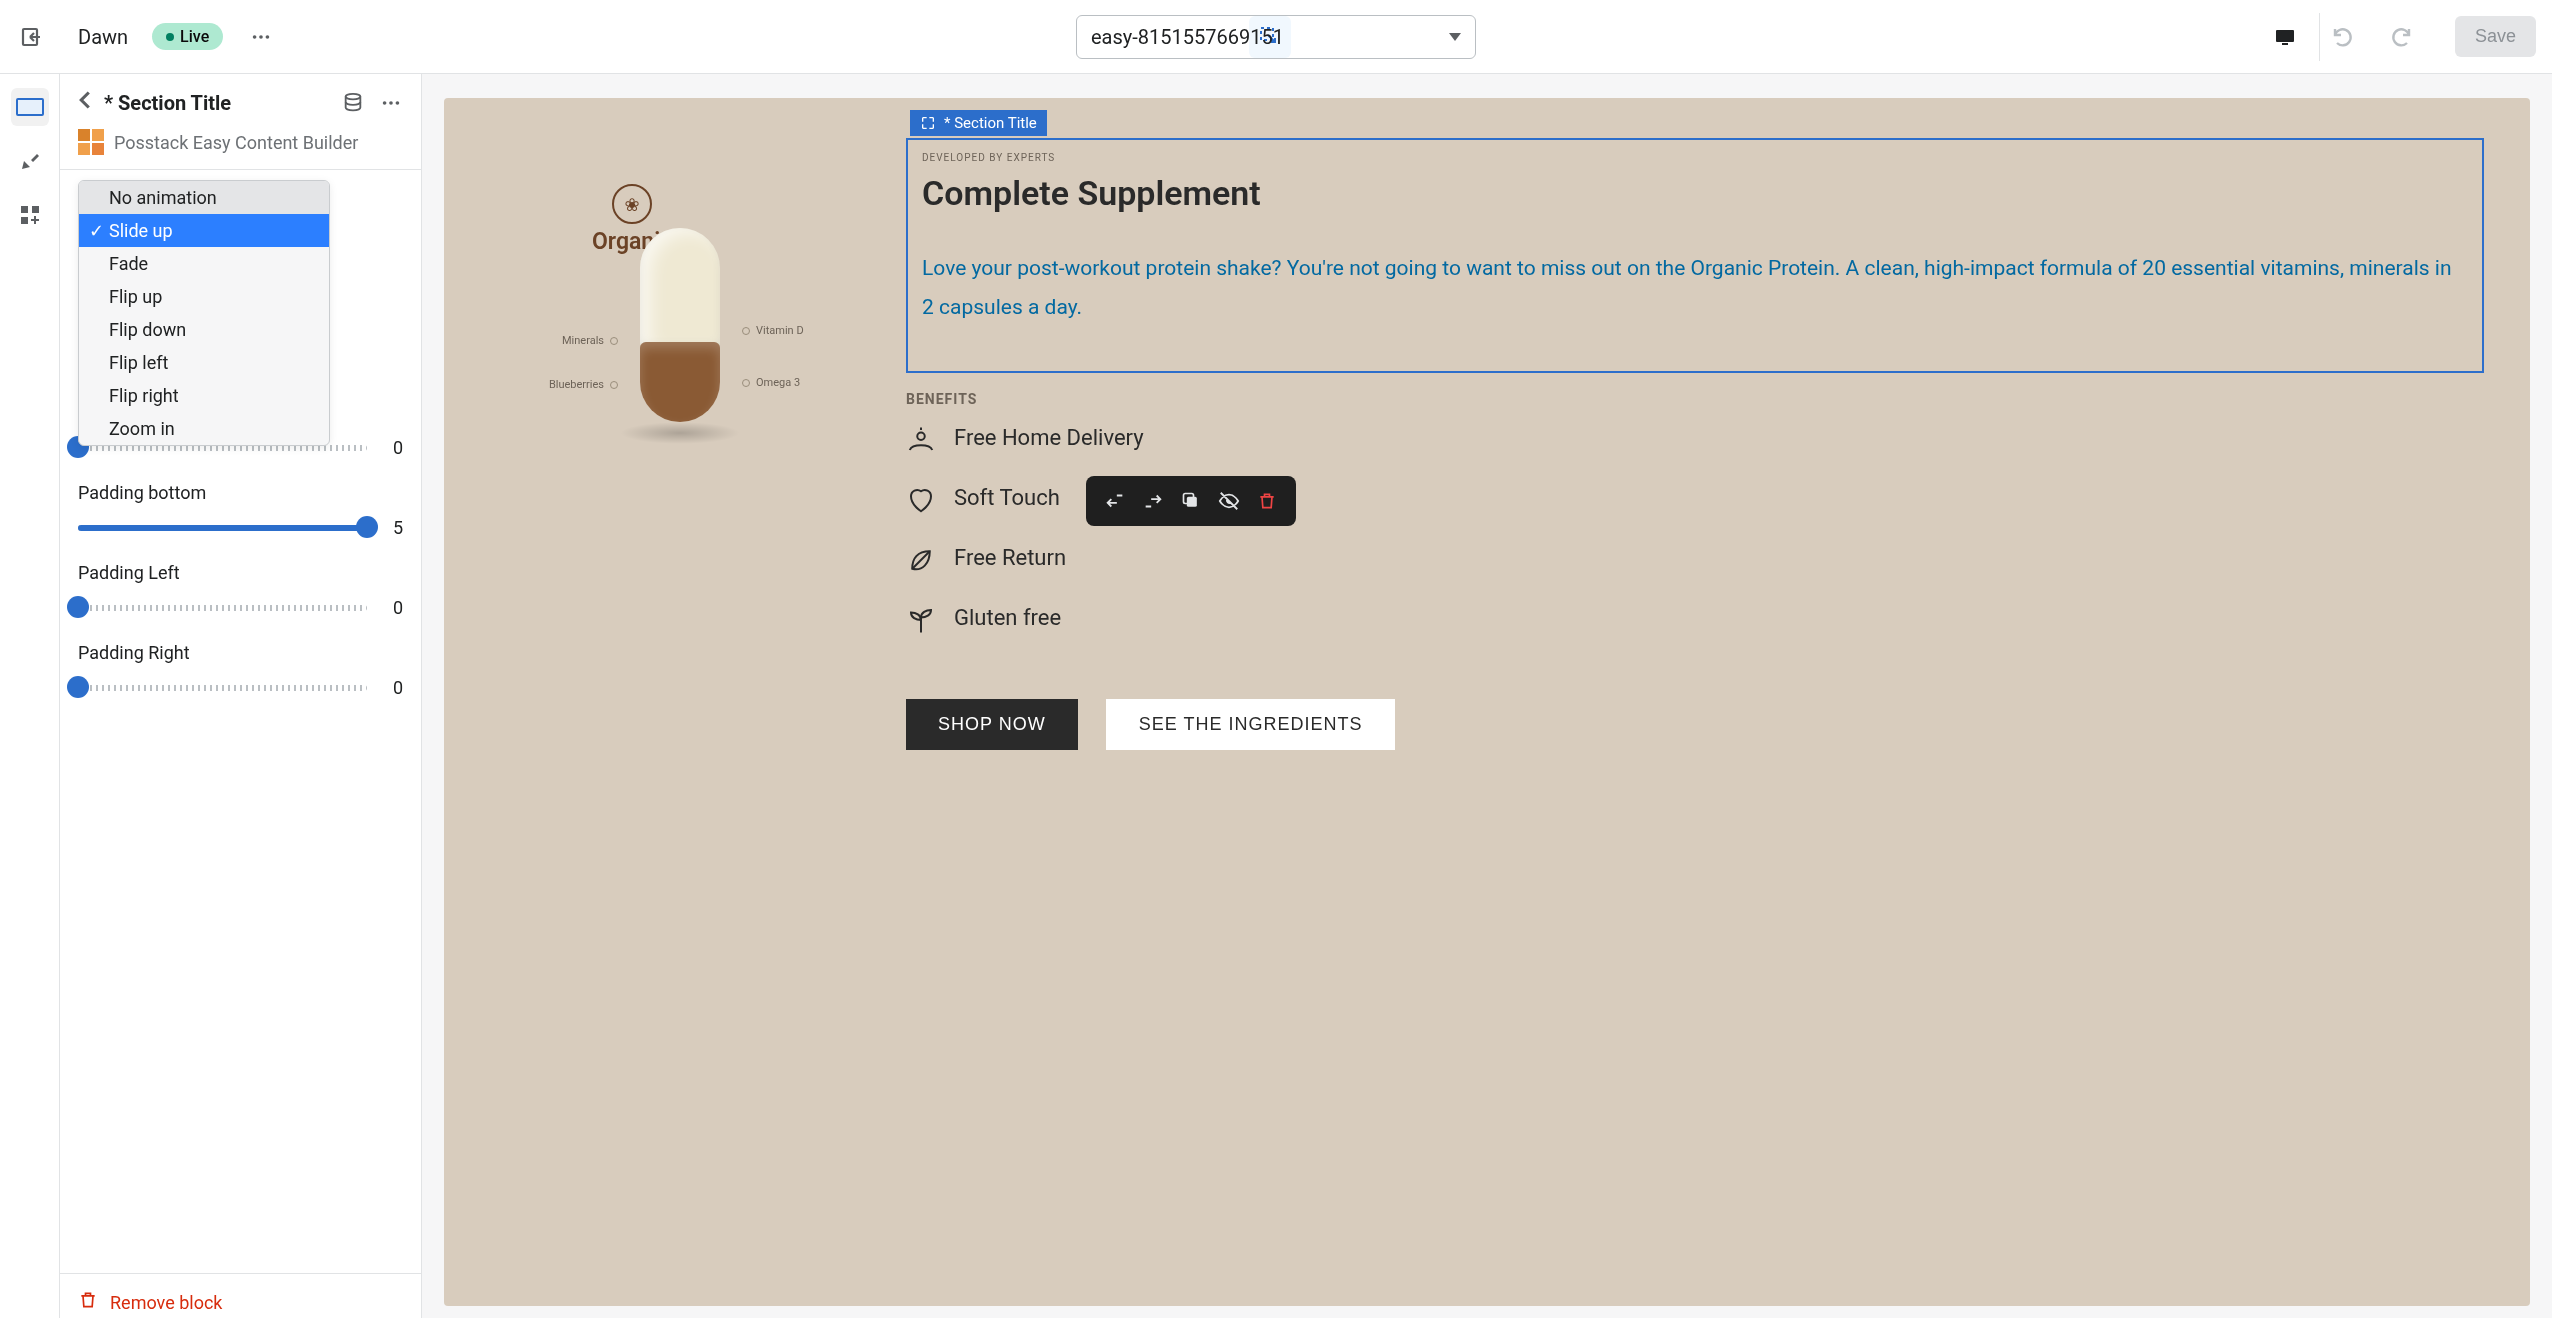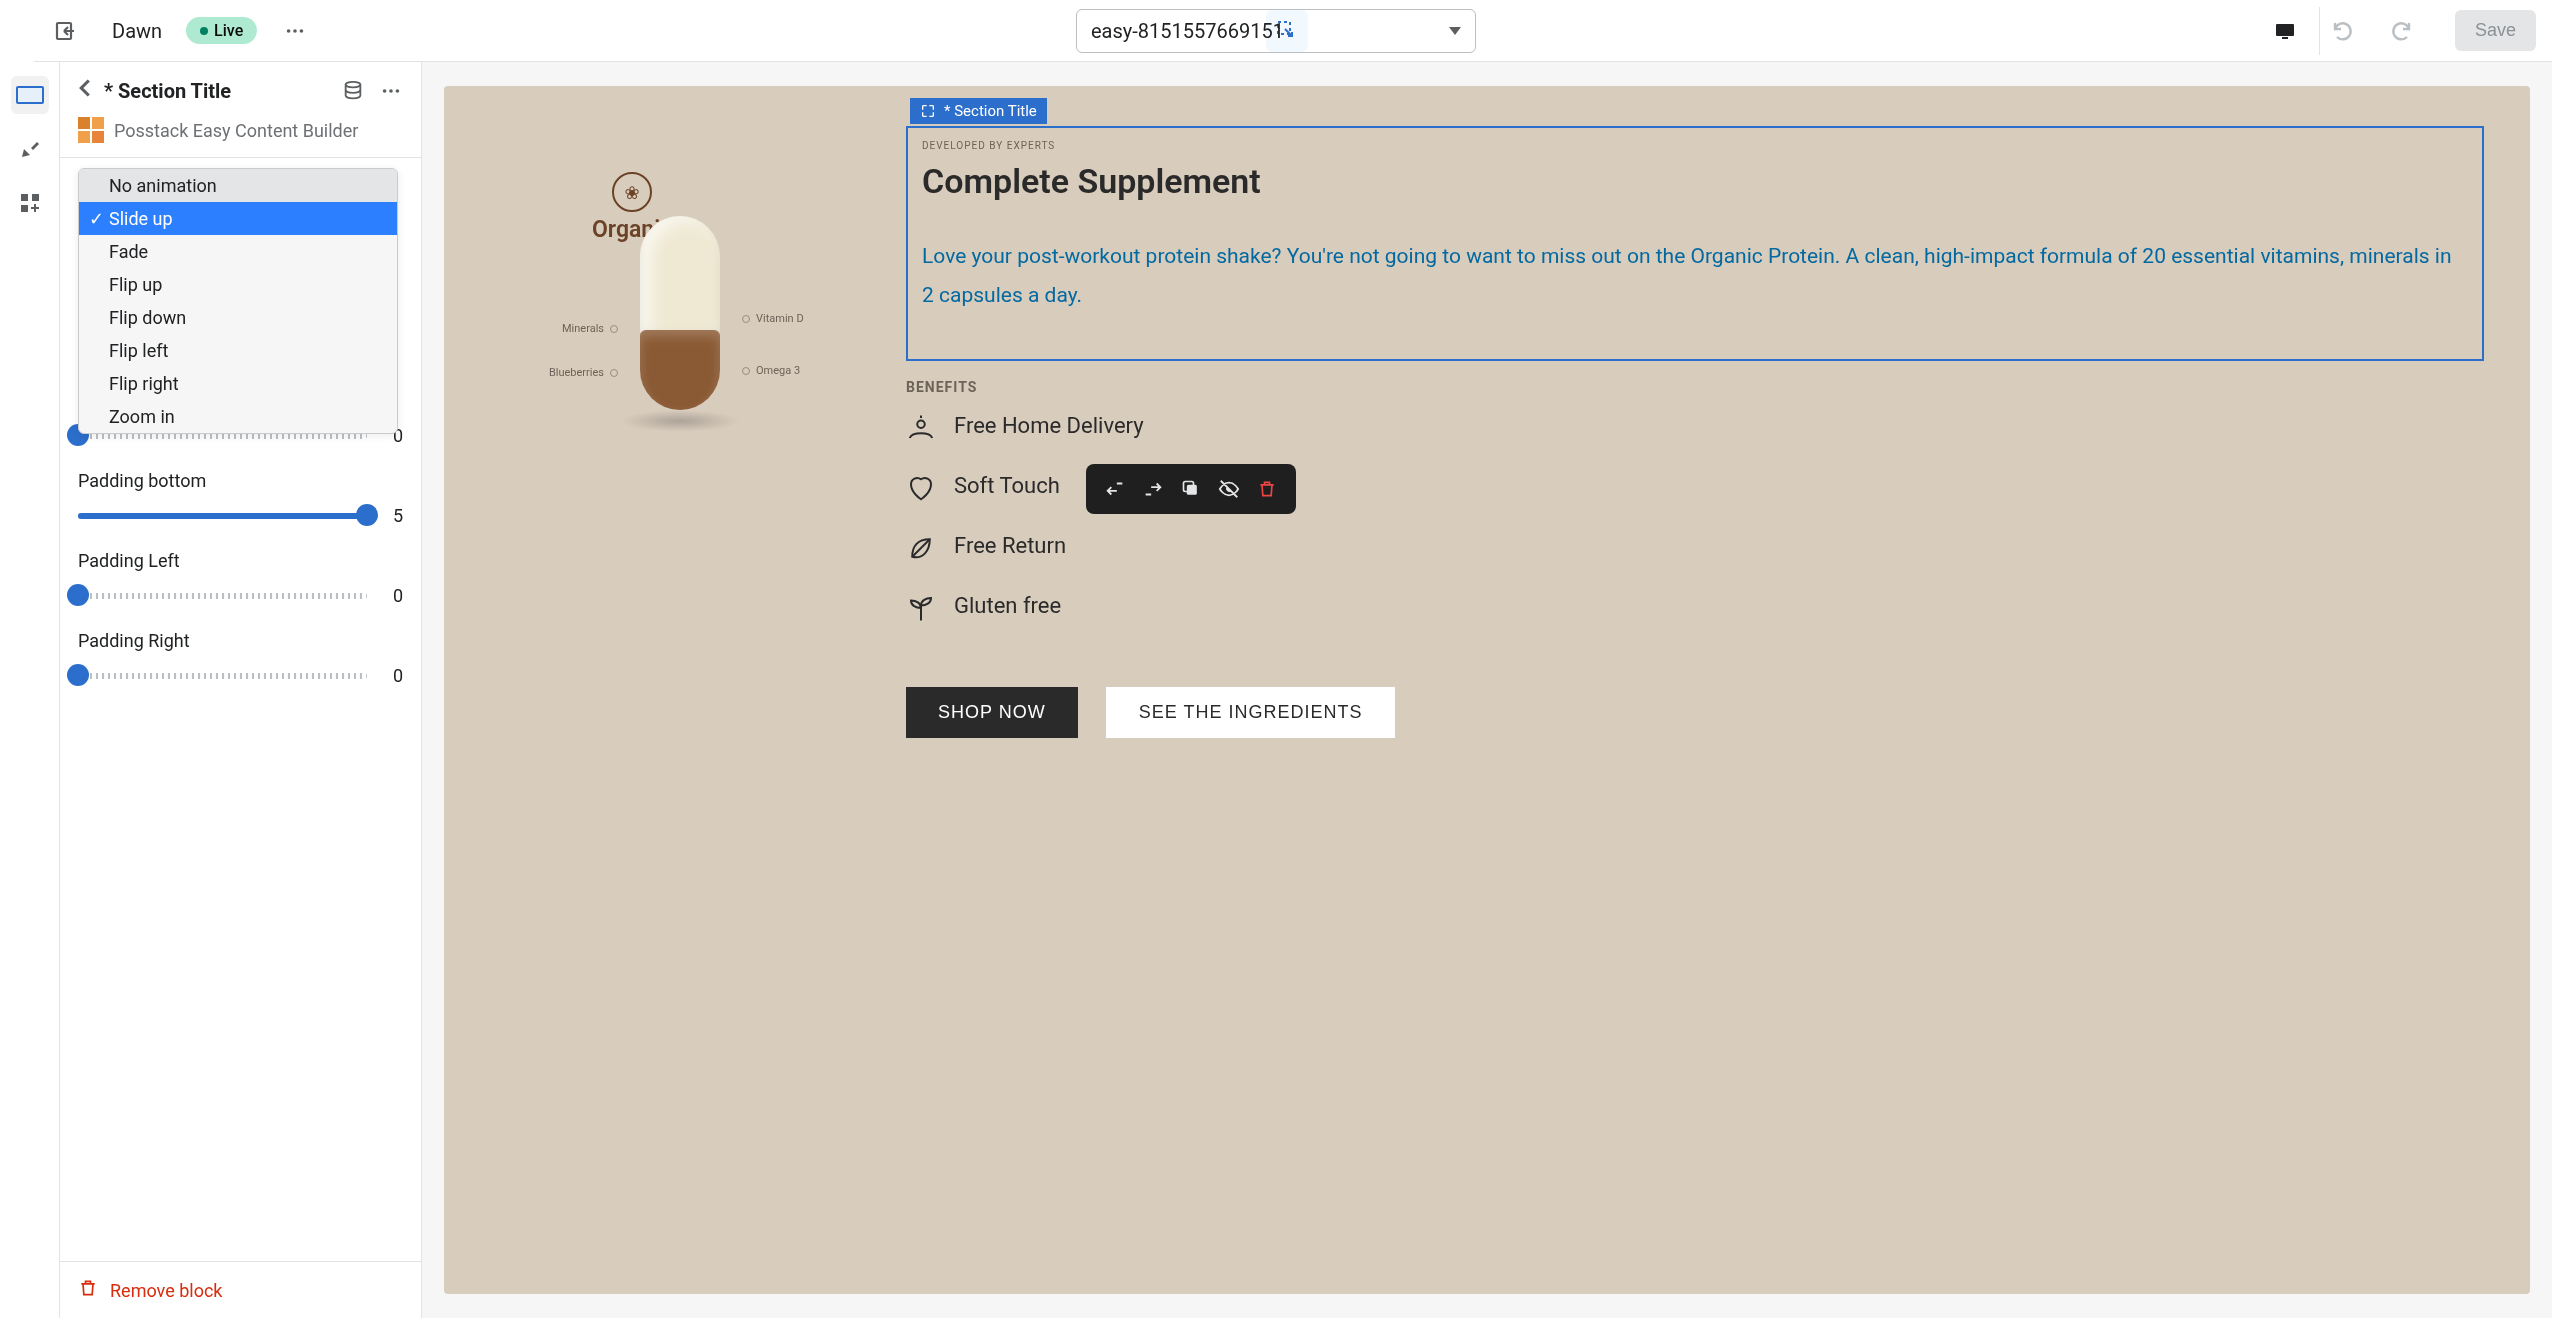--- a/index.html
+++ b/index.html
@@ -1,19 +1,19 @@
 <!DOCTYPE html>
 <html><head>
 <meta charset="utf-8">
 <style>
 * { box-sizing: border-box; margin: 0; padding: 0; }
 html, body { height: 100%; font-family: -apple-system, BlinkMacSystemFont, "Segoe UI", Roboto, sans-serif; background: #fff; color: #202223; }
 
 
-.topbar { height: 62px; border-bottom: 1px solid #e1e3e5; display: flex; align-items: center; padding: 0 10px; gap: 14px; margin-left: 34px; }
+.topbar { height: 74px; border-bottom: 1px solid #e1e3e5; display: flex; align-items: center; padding: 0 10px; gap: 14px; }
 .exit-btn { width: 44px; height: 44px; display: flex; align-items: center; justify-content: center; border-radius: 4px; cursor: pointer; }
 .theme-name { font-size: 20px; font-weight: 400; margin-left: 10px; }
 .live-badge { display: inline-flex; align-items: center; gap: 6px; background: #aee9d1; color: #0a0a0a; font-size: 16px; padding: 4px 14px; border-radius: 14px; font-weight: 500; margin-left: 10px;}
 .live-dot { width: 8px; height: 8px; background: #008060; border-radius: 50%; }
 .dots-btn { width: 36px; height: 36px; display: flex; align-items: center; justify-content: center; cursor: pointer; margin-left: 6px; }
 .page-select { height: 44px; width: 400px; border: 1px solid #babfc3; border-radius: 6px; display: flex; align-items: center; padding: 0 14px; font-size: 20px; cursor: pointer; justify-content: space-between; position: absolute; left: 50%; transform: translateX(-50%);}
 .caret-down { width: 0; height: 0; border-left: 6px solid transparent; border-right: 6px solid transparent; border-top: 8px solid #5c5f62; }
 .selector-btn { width: 42px; height: 42px; background: #f1f8fe; border-radius: 6px; display: flex; align-items: center; justify-content: center; cursor: pointer; margin-left: 24px;}
 .right-tools { display: flex; align-items: center; gap: 10px; margin-left: auto; padding-right: 6px;}
 .tool-btn { width: 48px; height: 48px; display: flex; align-items: center; justify-content: center; color: #5c5f62; cursor: pointer; border-left: 1px solid #e1e3e5;}
@@ -40,21 +40,21 @@
 .app-icon div { background: #e8833a; }
 .app-icon div:nth-child(1){ background:#d9822b;}
 .app-icon div:nth-child(2){ background:#f0a04b;}
 .app-icon div:nth-child(3){ background:#f0a04b;}
 .app-icon div:nth-child(4){ background:#e8833a;}
 .app-name { font-size: 18px; color: #6d7175; }
 
 .sidebar-body { padding: 12px 18px 80px 18px; overflow-y: auto; flex: 1; position: relative;}
 
 
-.dropdown { position: absolute; top: 10px; left: 18px; width: 320px; background: #f6f6f7; border: 1px solid #c9cccf; border-radius: 6px; box-shadow: 0 2px 8px rgba(0,0,0,.08); overflow: hidden; z-index: 50;}
+.dropdown { position: absolute; top: 10px; left: 18px; width: 252px; background: #f6f6f7; border: 1px solid #c9cccf; border-radius: 6px; box-shadow: 0 2px 8px rgba(0,0,0,.08); overflow: hidden; z-index: 50;}
 .dropdown-item { padding: 6px 16px 6px 30px; font-size: 18px; cursor: pointer; position: relative;}
 .dropdown-item.selected { background: #2c7fff; color: #fff;}
 .dropdown-item.selected::before { content: "✓"; position: absolute; left: 10px;}
 .dropdown-item:first-child { background: #e4e5e7;}
 
 
 .slider-group { margin-top: 220px; }
 .slider-label { font-size: 18px; margin-bottom: 14px; margin-top: 24px;}
 .slider-row { display: flex; align-items: center; gap: 16px; }
 .slider-track { position: relative; flex: 1; height: 8px;}

